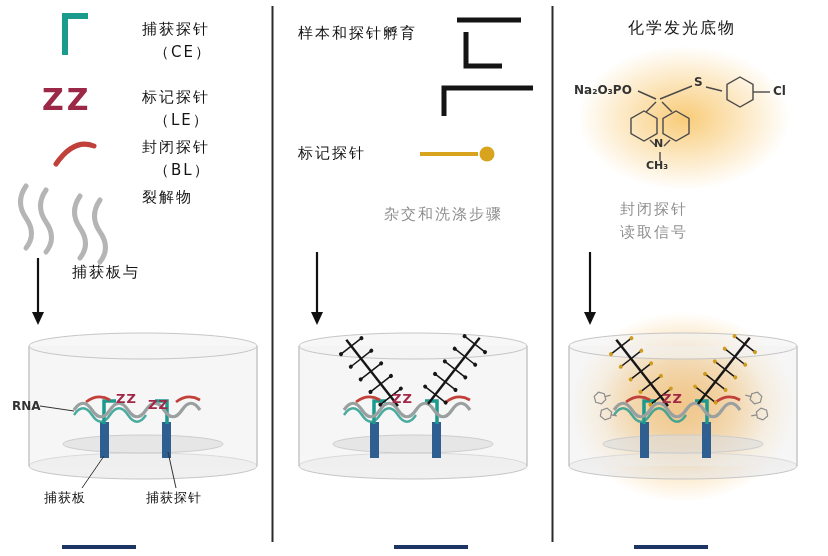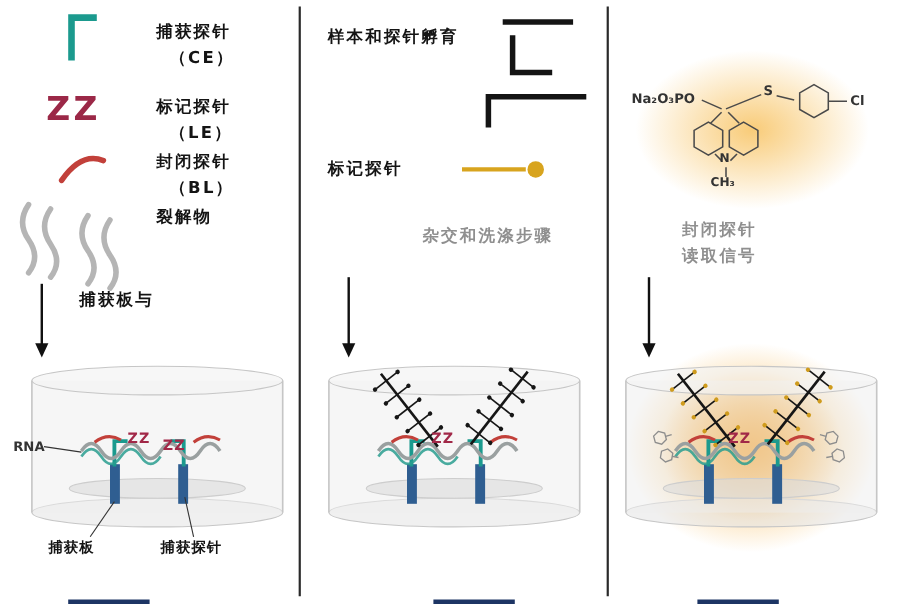--- a/index.html
+++ b/index.html
@@ -6,21 +6,21 @@
   #stage{position:relative;width:828px;height:556px;background:#ffffff;overflow:hidden;
          font-family:"DejaVu Sans","Liberation Sans",sans-serif;}
   #gfx{position:absolute;left:0;top:0;z-index:1;}
   .glow{position:absolute;z-index:0;pointer-events:none;border-radius:50%;}
   #glow-chem{left:578px;top:46px;width:212px;height:144px;
      background:radial-gradient(closest-side,rgba(248,198,106,.9),rgba(248,198,106,0));}
   #glow-well{left:570px;top:312px;width:226px;height:190px;
      background:radial-gradient(closest-side,rgba(246,176,64,.95),rgba(246,176,64,0));}
   #glow-well2{left:600px;top:336px;width:166px;height:138px;
      background:radial-gradient(closest-side,rgba(243,156,35,.85),rgba(243,156,35,0));}
-  .t{position:absolute;z-index:2;color:#141414;font-weight:700;font-size:15px;
+  .t{position:absolute;z-index:2;color:#141414;font-weight:400;font-size:15px;
      letter-spacing:2px;white-space:nowrap;}
   .t.gray{color:#8f8f8f;}
   .t.small{font-size:12px;letter-spacing:0;font-weight:600;color:#333;}
   .t.tiny{font-size:11px;letter-spacing:0;font-weight:600;color:#333;}
   .t.welllabel{font-size:13px;letter-spacing:1px;}
   #zz-big{font-size:30px;font-weight:900;color:#9b2847;letter-spacing:3px;z-index:2;position:absolute;}
   #p3-title{font-size:16px;}
   
   .divider{stroke:#2a2a2a;stroke-width:2;}
   .cyl-bottom{fill:#e3e3e3;fill-opacity:.55;stroke:#c6c6c6;}
@@ -195,20 +195,21 @@
   <div class="t" style="left:142px;top:188px">裂解物</div>
   <div class="t" style="left:72px;top:263px">捕获板与</div>
   <div class="t small" style="left:12px;top:399px">RNA</div>
   <div class="t welllabel" style="left:44px;top:489px">捕获板</div>
   <div class="t welllabel" style="left:146px;top:489px">捕获探针</div>
 
   <div class="t" style="left:298px;top:24px">样本和探针孵育</div>
   <div class="t" style="left:298px;top:144px">标记探针</div>
   <div class="t gray" style="left:384px;top:205px">杂交和洗涤步骤</div>
 
+  <div class="t" id="p3-title" style="left:628px;top:18px">化学发光底物</div>
   <div class="t small" style="left:574px;top:83px">Na₂O₃PO</div>
   <div class="t small" style="left:694px;top:75px">S</div>
   <div class="t small" style="left:773px;top:84px">Cl</div>
   <div class="t tiny" style="left:654px;top:137px">N</div>
   <div class="t tiny" style="left:646px;top:159px">CH₃</div>
   <div class="t gray" style="left:620px;top:200px">封闭探针</div>
   <div class="t gray" style="left:620px;top:223px">读取信号</div>
 
 </div>
 

